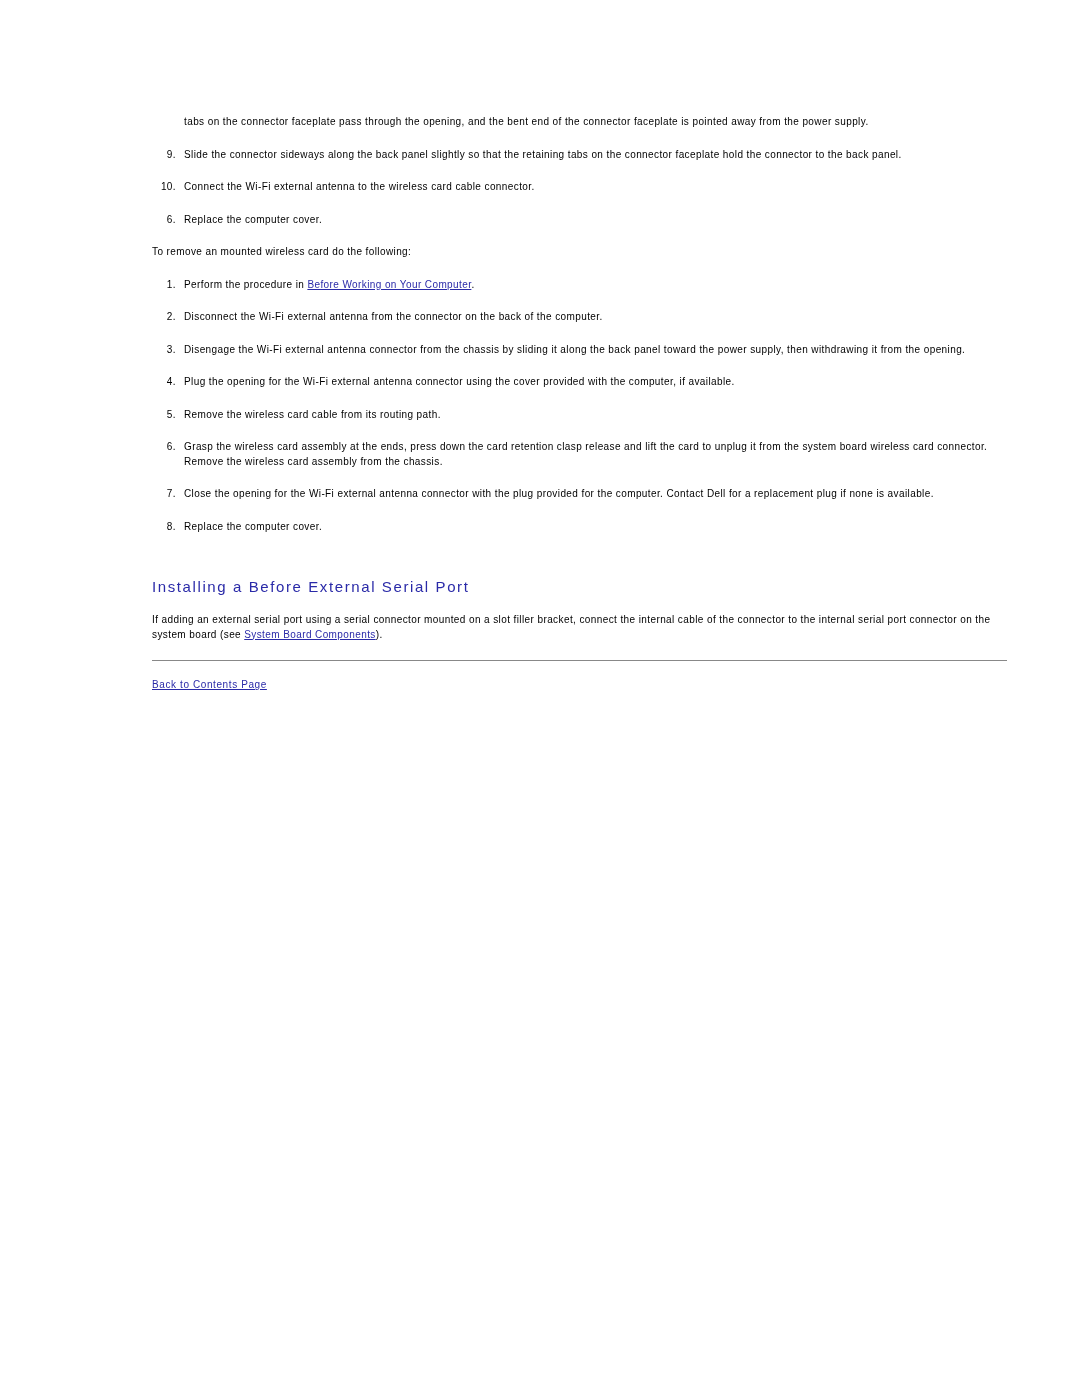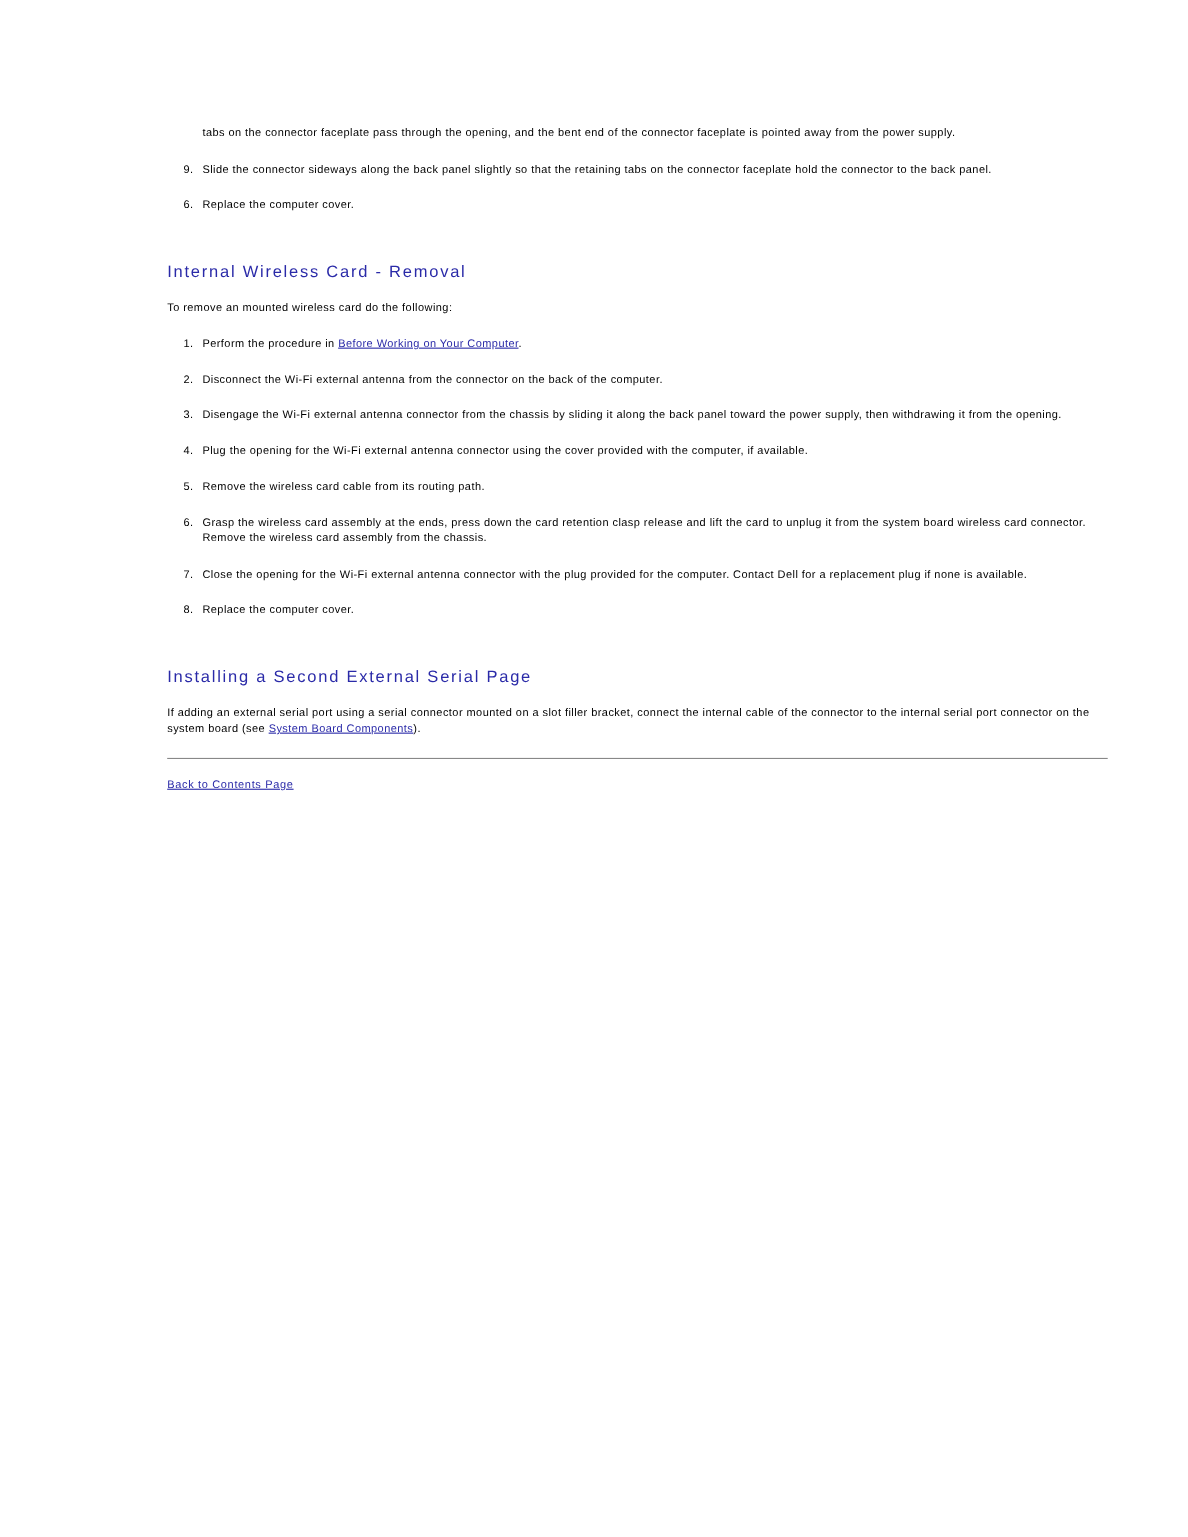--- a/index.html
+++ b/index.html
@@ -73,27 +73,30 @@
   <ol class="main-list">
     <li>
       <span class="num"></span>
       <span class="txt">tabs on the connector faceplate pass through the opening, and the bent end of the connector faceplate is pointed away from the power supply.</span>
     </li>
     <li>
       <span class="num">9.</span>
       <span class="txt">Slide the connector sideways along the back panel slightly so that the retaining tabs on the connector faceplate hold the connector to the back panel.</span>
     </li>
     <li>
+      <span class="num">10.</span>
+      <span class="txt">Connect the Wi-Fi external antenna to the wireless card cable connector.</span>
+    </li>
+    <li>
       <span class="num">6.</span>
       <span class="txt">Replace the computer cover.</span>
     </li>
   </ol>
 
   
-  <h2 class="section">Internal Wireless Card - Removal</h2>
   <p class="plain">To remove an mounted wireless card do the following:</p>
 
   <ol class="main-list">
     <li>
       <span class="num">1.</span>
       <span class="txt">
         <span>Perform the procedure in </span><a href="#" class="link">Before Working on Your Computer</a><span>.</span>
       </span>
     </li>
     <li>
@@ -120,21 +123,21 @@
       <span class="num">7.</span>
       <span class="txt">Close the opening for the Wi-Fi external antenna connector with the plug provided for the computer. Contact Dell for a replacement plug if none is available.</span>
     </li>
     <li>
       <span class="num">8.</span>
       <span class="txt">Replace the computer cover.</span>
     </li>
   </ol>
 
   
-  <h2 class="section">Installing a Second External Serial Page</h2>
+  <h2 class="section">Installing a Before External Serial Port</h2>
   <p class="plain">
     <span>If adding an external serial port using a serial connector mounted on a slot filler bracket, connect the internal cable of the connector to the internal serial port connector on the system board (see </span><a href="#" class="link">System Board Components</a><span>).</span>
   </p>
 
   <hr class="divider">
 
   <a href="#" class="back-link">Back to Contents Page</a>
 
 </div>
 

